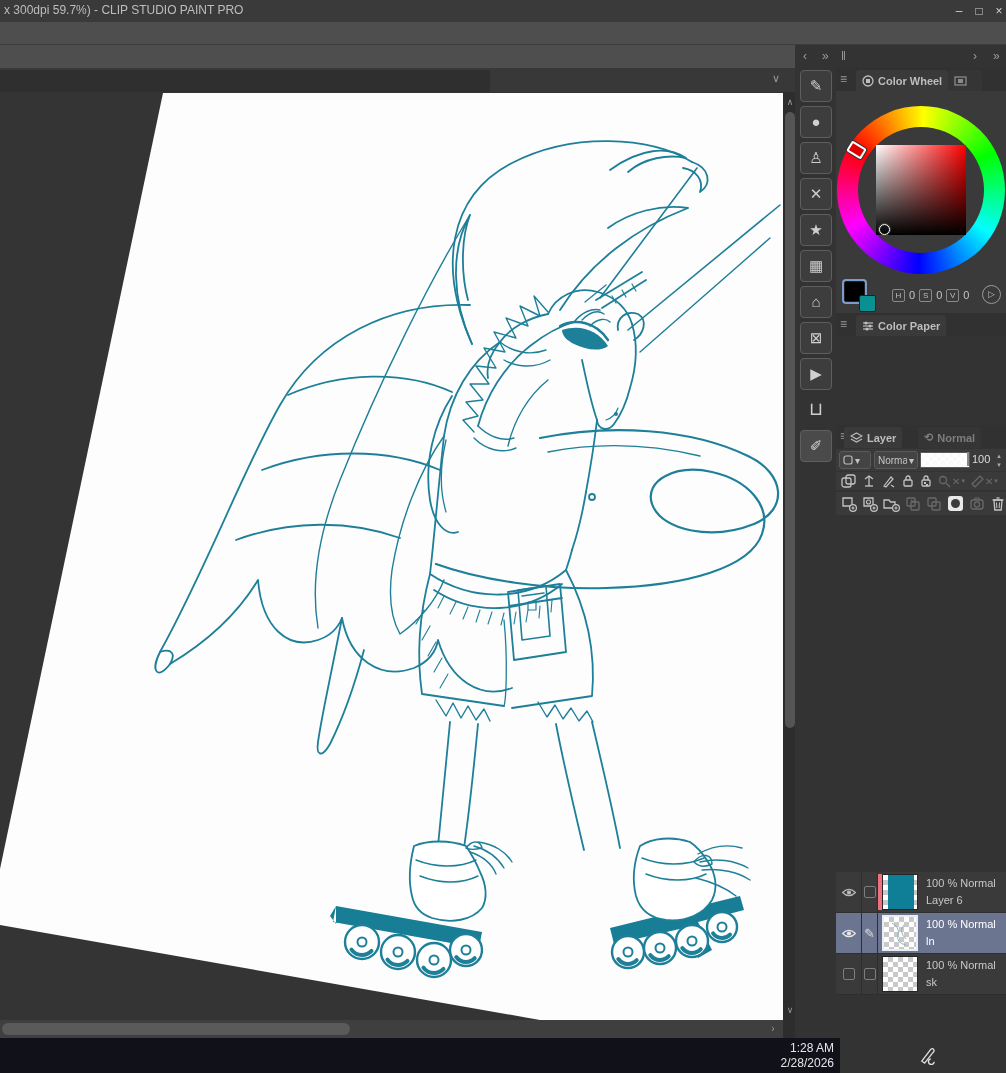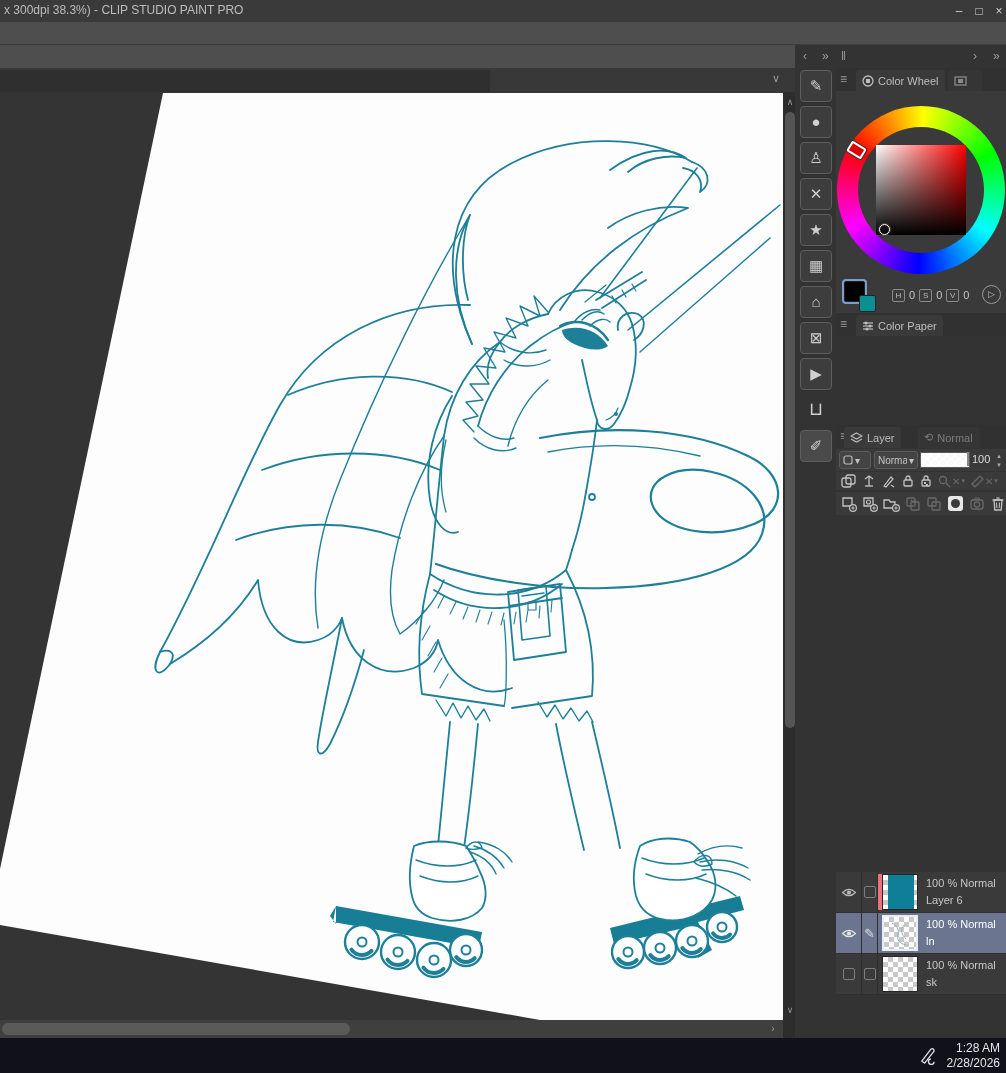--- a/index.html
+++ b/index.html
@@ -27,21 +27,21 @@
   .hs-btn{left:765px;top:2px;width:16px;height:14px;text-align:center;font-size:10px;color:#9a9a9a;line-height:14px;}
   .scroll-corner{left:783px;top:1020px;width:14px;height:18px;background:#2d2d2d;}
   
   .dock{left:795px;top:45px;width:211px;height:993px;background:#333;}
   .dock-header{left:0;top:0;width:211px;height:23px;color:#9a9a9a;font-size:12px;}
   .mat-btn{left:5px;width:32px;height:32px;background:#3d3d3d;border:1px solid #5e5e5e;border-radius:4px;
            box-sizing:border-box;text-align:center;line-height:29px;font-size:15px;color:#cfcfcf;}
   
   .panels{left:41px;top:23px;width:170px;height:970px;}
   .panel-tabbar{width:170px;height:23px;background:#313131;font-size:11px;color:#bdbdbd;position:relative;}
-  .ptab{position:absolute;top:2px;height:21px;background:#3a3a3a;border-radius:3px 3px 0 0;display:flex;align-items:center;gap:4px;padding:0 6px;box-sizing:border-box;}
+  .ptab{position:absolute;top:2px;height:21px;background:#3a3a3a;border-radius:3px 3px 0 0;display:flex;align-items:center;gap:4px;padding:0 6px;box-sizing:border-box;font-weight:bold;}
   .ptab.dim{background:#353535;color:#7d7d7d;}
   .menu-glyph{position:absolute;left:4px;top:4px;font-size:12px;color:#9a9a9a;}
   
   .cw-body{position:absolute;left:0;top:23px;width:170px;height:222px;background:#3a3a3a;}
   .wheel{position:absolute;left:1px;top:15px;width:168px;height:168px;border-radius:50%;
          background:conic-gradient(from 302deg,#f00,#ff0,#0f0,#0ff,#00f,#f0f,#f00);}
   .wheel-hole{position:absolute;left:21px;top:21px;width:126px;height:126px;border-radius:50%;background:#3a3a3a;}
   .sv-square{position:absolute;left:40px;top:54px;width:90px;height:90px;
              background:linear-gradient(to bottom,rgba(0,0,0,0),#000),linear-gradient(to right,#fff,#f00);}
   .ring-marker{position:absolute;left:12px;top:53px;width:13px;height:8px;background:#d00;border:2px solid #fff;border-radius:2px;transform:rotate(32deg);box-shadow:0 0 0 1px #333;}
@@ -80,31 +80,31 @@
   .lcol1{position:absolute;left:0;top:0;width:26px;height:100%;border-right:1px solid #2e2e2e;display:flex;align-items:center;justify-content:center;box-sizing:border-box;}
   .lcol2{position:absolute;left:26px;top:0;width:16px;height:100%;border-right:1px solid #2e2e2e;display:flex;align-items:center;justify-content:center;box-sizing:border-box;}
   .lcheck{width:10px;height:10px;border:1px solid #7d7d7d;border-radius:2px;}
   .lthumb{position:absolute;left:46px;top:2px;width:36px;height:36px;border:1px solid #262626;box-sizing:border-box;}
   .ltag{position:absolute;left:42px;top:2px;width:4px;height:36px;background:#ee7180;}
   .ltext{position:absolute;left:90px;top:3px;font-size:11px;color:#c8c8c8;line-height:17px;}
   .lrow.selected .ltext{color:#fff;}
   .checker{background:conic-gradient(#c9c9c9 25%,#fff 0 50%,#c9c9c9 0 75%,#fff 0);background-size:10px 10px;}
   .pencil-glyph{font-size:13px;color:#ddd;}
   
-  .taskbar{left:0;top:1038px;width:1006px;height:35px;background:#11111a;}
+  .taskbar{left:0;top:1038px;width:840px;height:35px;background:#11111a;}
   .clock{right:6px;top:3px;text-align:right;font-size:12px;color:#e6e6e6;line-height:15px;}
   svg{display:block;}
 </style>
 </head>
 <body>
 
 <div class="app">
 
   <div class="abs titlebar">
-    <div class="abs title-text">x 300dpi 38.3%)  - CLIP STUDIO PAINT PRO</div>
+    <div class="abs title-text">x 300dpi 59.7%)  - CLIP STUDIO PAINT PRO</div>
     <div class="abs winbtn" style="left:950px">–</div>
     <div class="abs winbtn" style="left:970px">□</div>
     <div class="abs winbtn" style="left:990px">×</div>
   </div>
 
   <div class="abs toolbar1"></div>
   <div class="abs toolbar2"></div>
 
   <div class="abs tabrow">
     <div class="abs doc-tab"></div>

